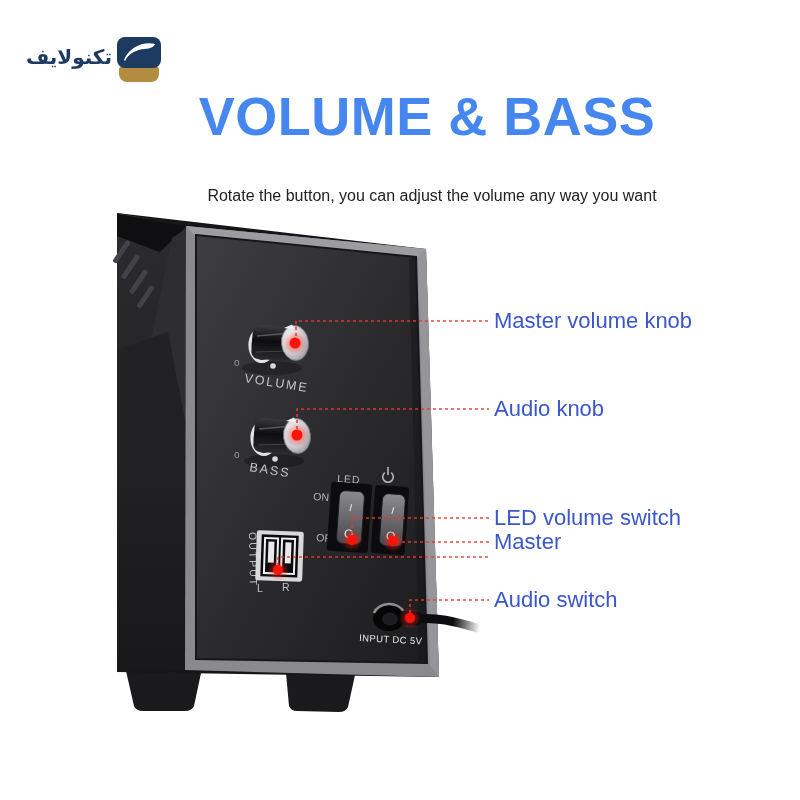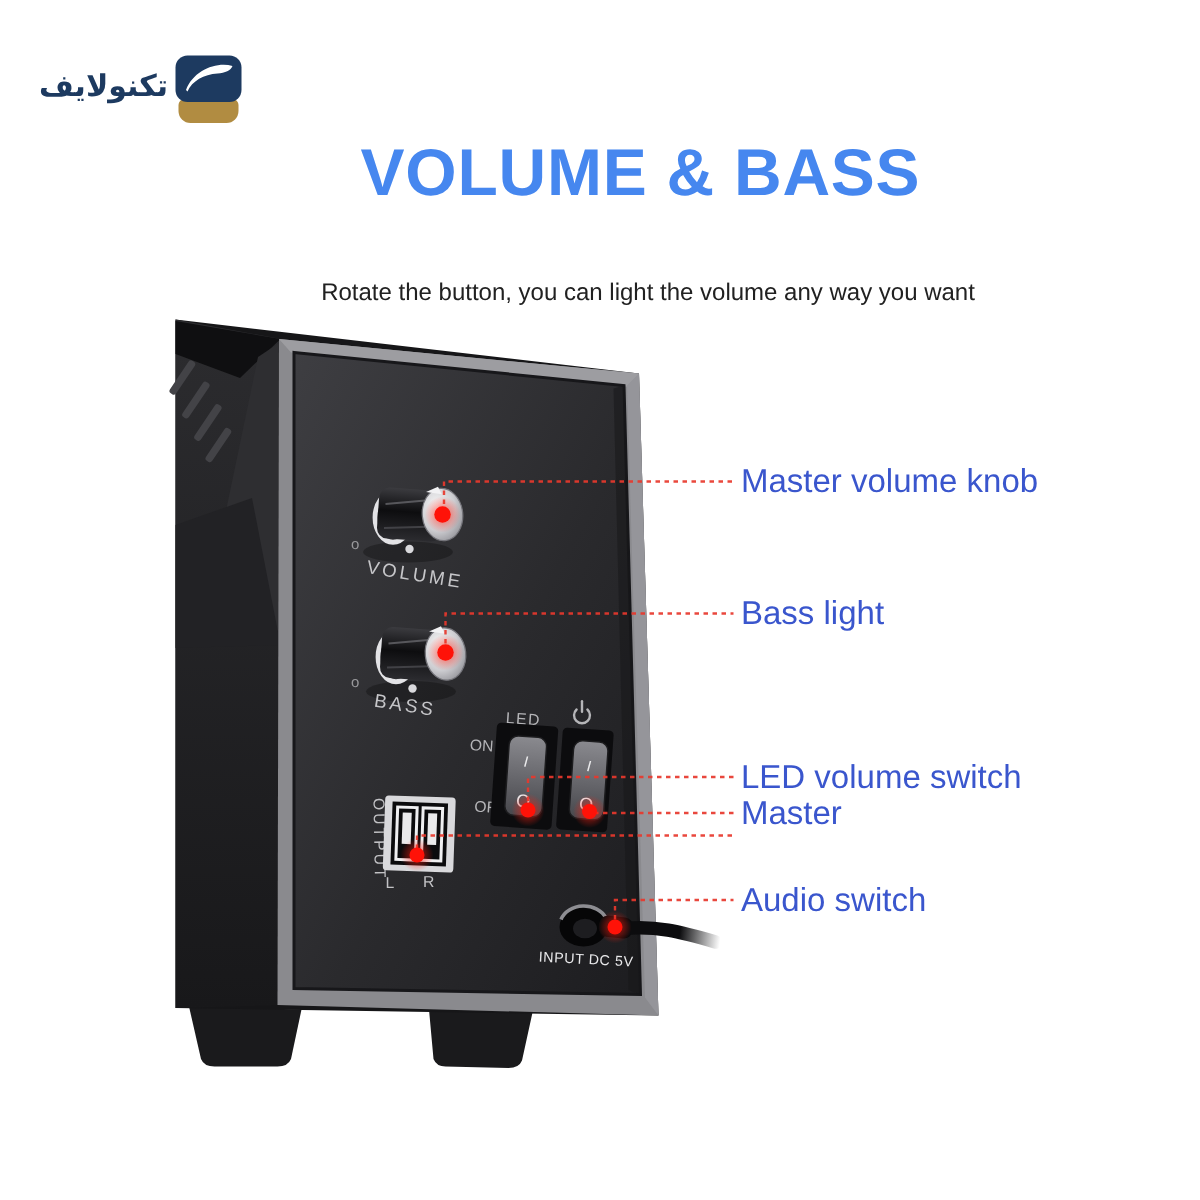--- a/index.html
+++ b/index.html
@@ -8,21 +8,21 @@
   
   .logo{position:absolute;left:24px;top:36px;width:140px;height:48px;text-decoration:underline;}
   .logo-text{position:absolute;left:0;top:9px;width:88px;text-align:right;direction:rtl;
              font-family:"DejaVu Sans",sans-serif;font-size:20px;font-weight:700;color:#1d3a60;}
   .logo-icon{position:absolute;left:93px;top:1px;width:44px;height:46px;}
   .logo-icon .gold{position:absolute;left:2px;top:29px;width:40px;height:16px;border-radius:4px 4px 8px 8px;background:#b18c41;}
   .logo-icon .navy{position:absolute;left:0;top:0;width:44px;height:31px;border-radius:8px;background:#1d3a60;}
   .logo-icon svg{position:absolute;left:0;top:0;}
   
   .title{position:absolute;left:427px;top:93px;transform:translateX(-50%);
-         text-align:center;color:#4687ef;font-weight:700;font-size:44px;line-height:46px;
+         text-align:center;color:#4687ef;font-weight:700;font-size:54px;line-height:46px;
          white-space:nowrap;letter-spacing:.5px;}
   .subtitle{position:absolute;left:432px;top:187px;transform:translateX(-50%);
             font-size:16px;color:#212121;white-space:nowrap;}
   
   .scene{position:absolute;left:0;top:0;width:800px;height:800px;}
   .scene text{font-family:"Liberation Sans","DejaVu Sans",sans-serif;}
   
   .callout{position:absolute;left:494px;font-size:22px;color:#3a56cd;white-space:nowrap;line-height:20px;}
 </style>
 </head>
@@ -37,21 +37,21 @@
       <div class="navy"></div>
       <svg width="44" height="31" viewBox="0 0 44 31">
         <path d="M7,23 C12,10 27,4 38,7 C37,10 33,11.5 28,12 C19,12.5 11,17 8,24 Z" fill="#ffffff"></path>
       </svg>
     </div>
   </div>
 
   <div class="title">
     <div>VOLUME &amp; BASS</div>
   </div>
-  <div class="subtitle">Rotate the button, you can light the volume any way you want</div>
+  <div class="subtitle">Rotate the button, you can adjust the volume any way you want</div>
 
   <svg class="scene" viewBox="0 0 800 800">
     <defs>
       <linearGradient id="sideGrad" x1="0" y1="0" x2="0" y2="1">
         <stop offset="0" stop-color="#2c2c2f"></stop>
           <stop offset="1" stop-color="#18181a"></stop>
       </linearGradient>
       <linearGradient id="panelGrad" x1="0" y1="0" x2="1" y2="1">
         <stop offset="0" stop-color="#3e3e42"></stop>
           <stop offset=".55" stop-color="#2a2a2d"></stop>
@@ -192,18 +192,18 @@
       <circle cx="393" cy="541" r="11" fill="url(#dotGlow)"></circle>
         <circle cx="393" cy="541" r="5" fill="#ff1208"></circle>
       <circle cx="278" cy="570" r="11" fill="url(#dotGlow)"></circle>
         <circle cx="278" cy="570" r="5" fill="#ff1208"></circle>
       <circle cx="410" cy="618" r="11" fill="url(#dotGlow)"></circle>
         <circle cx="410" cy="618" r="5" fill="#ff1208"></circle>
     </g>
   </svg>
 
   <div class="callout" style="top:311px">Master volume knob</div>
-  <div class="callout" style="top:399px">Bass light</div>
+  <div class="callout" style="top:399px">Audio knob</div>
   <div class="callout" style="top:508px">LED volume switch</div>
   <div class="callout" style="top:532px">Master</div>
   <div class="callout" style="top:590px">Audio switch</div>
 
 </div>
 
 </body></html>

